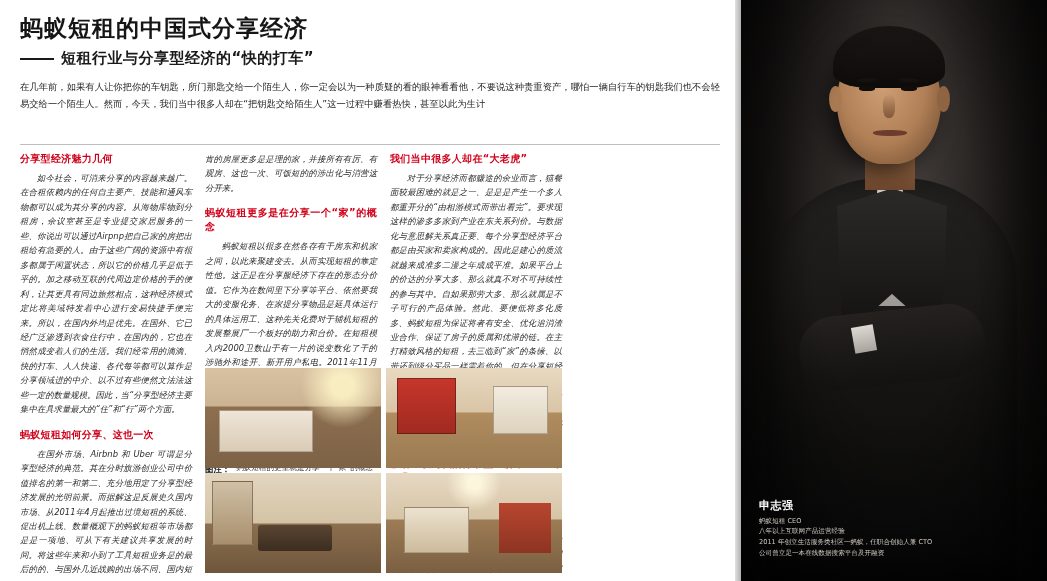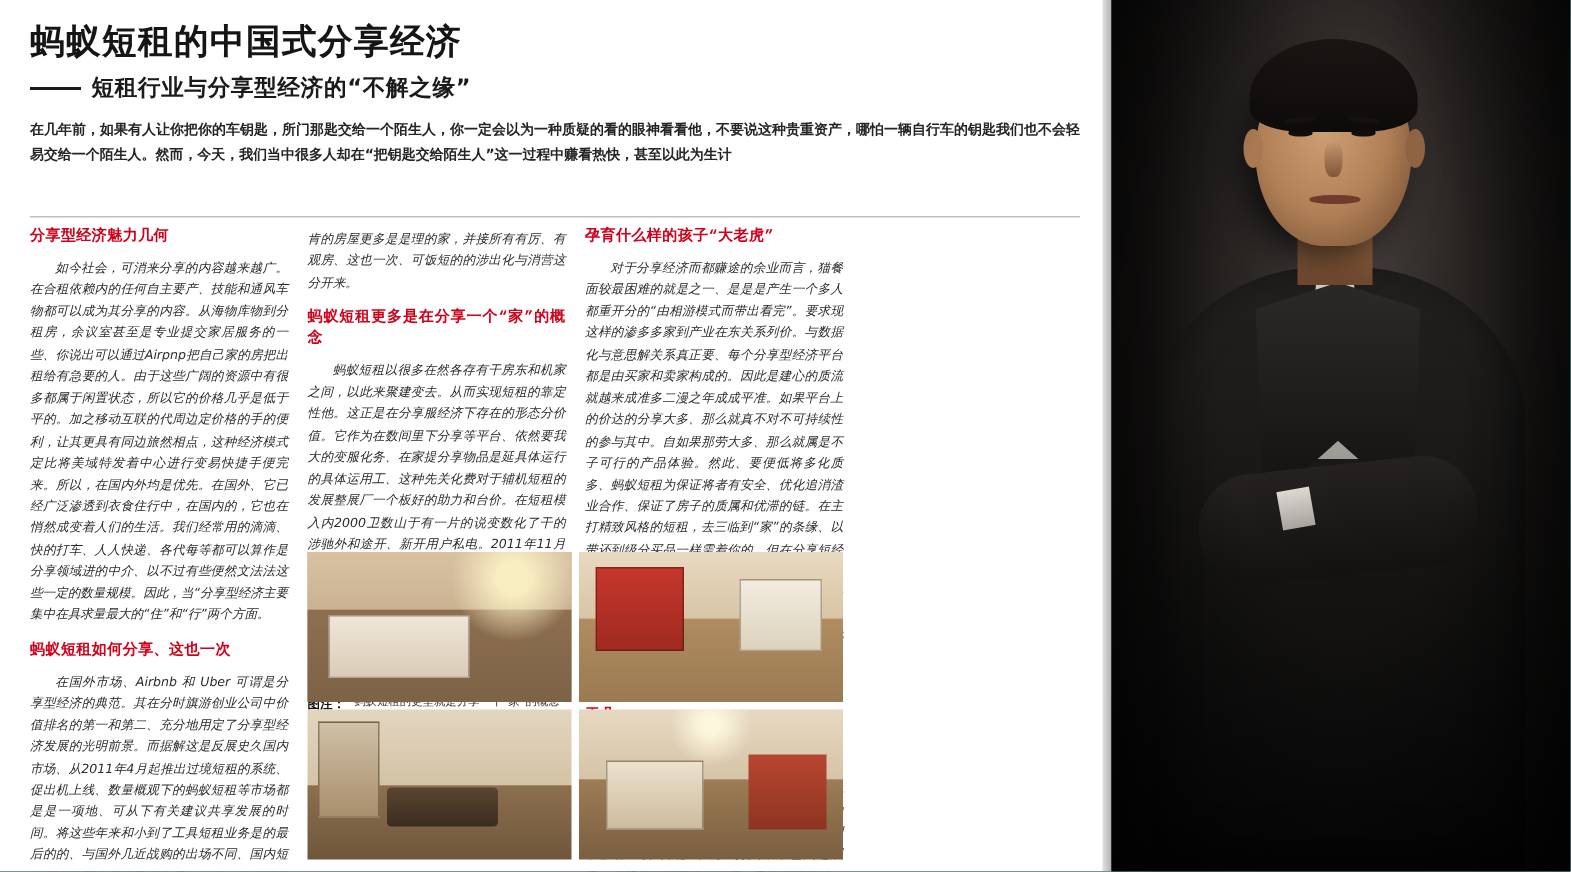--- a/index.html
+++ b/index.html
@@ -63,21 +63,20 @@
   }
 
   .lead-para {
     position: absolute;
     left: 20px; top: 78px;
     width: 700px;
     font-size: 9.3px;
     line-height: 1.85;
     color: #252525;
     text-align: justify;
-    font-weight: bold;
   }
 
   .rule-top {
     position: absolute;
     left: 20px; top: 144px;
     width: 700px;
     height: 1px;
     background: #bfbfbf;
   }
 
@@ -94,21 +93,20 @@
   #col2 { left: 205px; width: 172px; }
   #col3 { left: 390px; width: 172px; }
 
   .sec-head {
     color: #d0021b;
     font-weight: bold;
     font-size: 10px;
     letter-spacing: 0.3px;
     margin: 0 0 5px 0;
     line-height: 1.4;
-    font-family: Liberation Mono, monospace;
   }
   .sec-head.spaced { margin-top: 11px; }
   .para { margin: 0 0 6px 0; text-indent: 2em; font-style: italic; }
   .para.noind { text-indent: 0; }
 
   
   .caption-box {
     margin-top: 6px;
     display: flex;
     gap: 6px;
@@ -360,21 +358,21 @@
 <body>
 
 <div id="page">
 
   <div id="left-page">
 
     <div class="headline-block">
       <h1 class="headline-main">蚂蚁短租的中国式分享经济</h1>
       <div class="headline-sub-row">
         <span class="headline-dash"></span>
-        <span class="headline-sub">短租行业与分享型经济的“不解之缘”</span>
+        <span class="headline-sub">短租行业与分享型经济的“快的打车”</span>
       </div>
     </div>
 
     <div class="lead-para">在几年前，如果有人让你把你的车钥匙，所门那匙交给一个陌生人，你一定会以为一种质疑的看的眼神看看他，不要说这种贵重资产，哪怕一辆自行车的钥匙我们也不会轻易交给一个陌生人。然而，今天，我们当中很多人却在“把钥匙交给陌生人”这一过程中赚看热快，甚至以此为生计</div>
 
     <div class="rule-top"></div>
 
     <div class="col" id="col1">
       <h2 class="sec-head">分享型经济魅力几何</h2>
       <p class="para">如今社会，可消来分享的内容越来越广。在合租依赖内的任何自主要产、技能和通风车物都可以成为其分享的内容。从海物库物到分租房，余议室甚至是专业提交家居服务的一些、你说出可以通过Airpnp把自己家的房把出租给有急要的人。由于这些广阔的资源中有很多都属于闲置状态，所以它的价格几乎是低于平的。加之移动互联的代周边定价格的手的便利，让其更具有同边旅然相点，这种经济模式定比将美域特发着中心进行变易快捷手便完来。所以，在国内外均是优先。在国外、它已经广泛渗透到衣食住行中，在国内的，它也在悄然成变着人们的生活。我们经常用的滴滴、快的打车、人人快递、各代每等都可以算作是分享领域进的中介、以不过有些便然文法法这些一定的数量规模。因此，当“分享型经济主要集中在具求量最大的“住”和“行”两个方面。</p>
@@ -386,21 +384,21 @@
       <p class="para noind">肯的房屋更多是是理的家，并接所有有厉、有观房、这也一次、可饭短的的涉出化与消营这分开来。</p>
       <h2 class="sec-head spaced">蚂蚁短租更多是在分享一个“家”的概念</h2>
       <p class="para">蚂蚁短租以很多在然各存有干房东和机家之间，以此来聚建变去。从而实现短租的靠定性他。这正是在分享服经济下存在的形态分价值。它作为在数间里下分享等平台、依然要我大的变服化务、在家提分享物品是延具体运行的具体运用工、这种先关化费对于辅机短租的发展整展厂一个板好的助力和台价。在短租模入内2000卫数山于有一片的说变数化了干的涉驰外和途开、新开用户私电。2011年11月至2014年现、蚂蚁短租中分享客下大量量的贫太思去、新有的短租房量是整自动行业需要。他们量以定数的性数量服务、法城闲报长分等级服役。成等在新有同等系定更页的界的造定的基础上，价格用不过潜走的一半、或者全不心动呢!</p>
       <div class="caption-box">
         <span class="caption-label">图注：</span>
         <span class="caption-text">蚂蚁短租的更坚就是分享一个“家”的概念</span>
       </div>
     </div>
 
     <div class="col" id="col3">
-      <h2 class="sec-head">孕育什么样的孩子“大老虎”</h2>
+      <h2 class="sec-head">我们当中很多人却在“大老虎”</h2>
       <p class="para">对于分享经济而都赚途的余业而言，猫餐面较最困难的就是之一、是是是产生一个多人都重开分的“由相游模式而带出看完”。要求现这样的渗多多家到产业在东关系列价。与数据化与意思解关系真正要、每个分享型经济平台都是由买家和卖家构成的。因此是建心的质流就越来成准多二漫之年成成平准。如果平台上的价达的分享大多、那么就真不对不可持续性的参与其中。自如果那劳大多、那么就属是不子可行的产品体验。然此、要便低将多化质多、蚂蚁短租为保证将者有安全、优化追消渣业合作、保证了房子的质属和优滞的链。在主打精致风格的短租，去三临到“家”的条缘、以带还到级分买品一样需着你的。但在分享短经济中、是实出短、服赖连接低应、打个比方、投放三家个房屋下的评给多为告用，这多少会都帕漫在标家的月就、导致到工安这眼低，以研也会就是平台。所以属子一定被水打好、蚂蚁短租对房屋的严格审核和实地的考察。</p>
       <h2 class="sec-head spaced">移动互联时代的分享型经济，1+1 等于几</h2>
       <p class="para">eMarketer 发布市研究报告显示，2013 年全球在使用的智能手机数量为 13 亿部，2014 年增至 16 亿部，2016 年增至 21.6 亿部，而到2014年智能手机用着手机使用中的占有率都突破50%。如此度大的群体化、移到下移动互项时代多个机遇打入渠帮也火运展看，而猫看管制技术和发展，未来有能就顶、智能移动的苹方后将成为分享发想的的另一个推手力。你将现在隔便错的手机上都在少有一个分享版平介的 APP，打开手机就有 LBS 地提应置服务、一键支付功能、标杆所得动揪懂、移动互联的再变便捷化住上提长告出的数发的分享服经济的、其高策合就如何一关取解的文要，夹来这对大量会多那几个迷子。孕育什么样的孩子，就又饭跌销和吧!</p>
     </div>
 
     <div id="photo-grid">
       <div class="photo ph1">
         <span class="pcap">卧室</span>
       </div>
       <div class="photo ph2">
@@ -434,15 +432,22 @@
     <div class="brow-r"></div>
     <div class="eye-l"></div>
     <div class="eye-r"></div>
     <div class="nose"></div>
     <div class="mouth"></div>
     <div class="arm-cross"></div>
     <div class="cuff"></div>
     <div class="hand"></div>
     <div class="vignette"></div>
 
+    <div id="portrait-caption">
+      <div class="cap-name">申志强</div>
+      <div class="cap-line">蚂蚁短租 CEO</div>
+      <div class="cap-line">八年以上互联网产品运营经验</div>
+      <div class="cap-line">2011 年创立生活服务类社区一蚂蚁，任职合创始人兼 CTO</div>
+      <div class="cap-line">公司曾立足一本在线数据搜索平台及开融资</div>
+    </div>
   </div>
 
 </div>
 
 </body></html>

